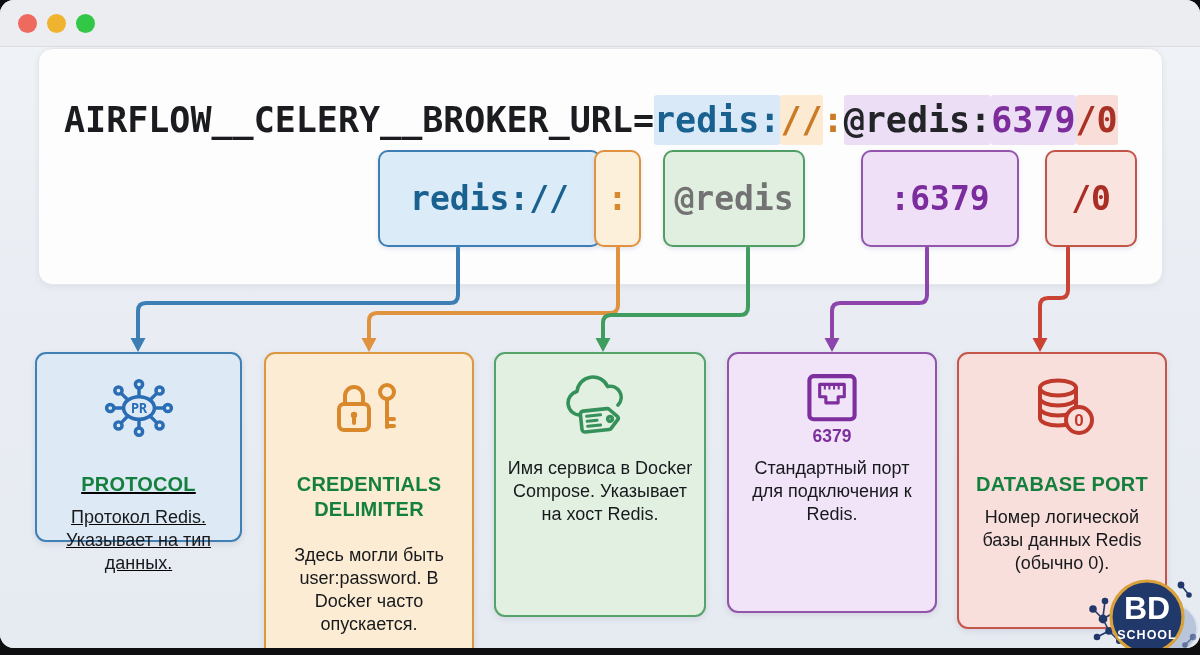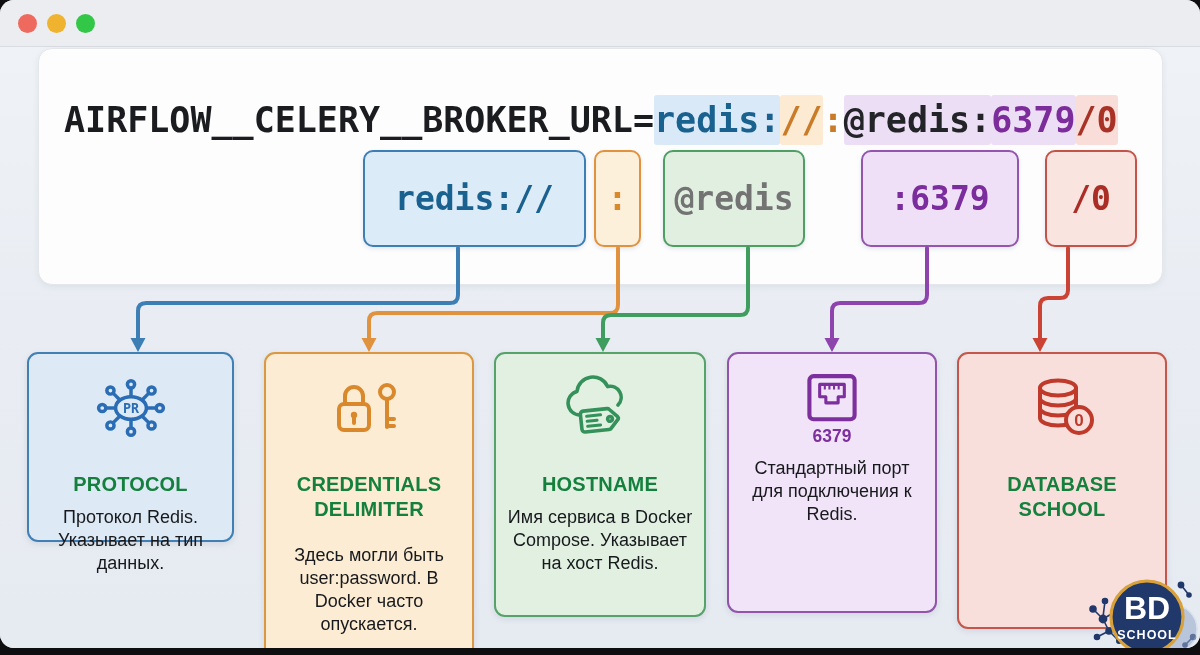--- a/index.html
+++ b/index.html
@@ -31,21 +31,21 @@
       <button class="light" style="background-color: rgb(240, 179, 47);"></button>
       <button class="light" style="background-color: rgb(51, 199, 72);"></button>
     </div>
   </div>
 
   <div class="content">
     <div class="panel"></div>
 
     <div class="url-line"><span class="url-part" style="color: rgb(27, 28, 31);">AIRFLOW__CELERY__BROKER_URL=</span><span class="url-part" style="color: rgb(25, 97, 143); background-color: rgb(217, 233, 248);">redis:</span><span class="url-part" style="color: rgb(201, 123, 39); background-color: rgb(252, 234, 210);">//</span><span class="url-part" style="color: rgb(201, 123, 39);">:</span><span class="url-part" style="color: rgb(35, 36, 39); background-color: rgb(236, 223, 245);">@redis:</span><span class="url-part" style="color: rgb(124, 45, 155); background-color: rgb(236, 223, 245);">6379</span><span class="url-part" style="color: rgb(169, 50, 38); background-color: rgb(249, 221, 216);">/0</span></div>
 
-    <div class="seg-box" style="left: 363px; width: 223px; background-color: rgb(220, 235, 248); border-color: rgb(61, 127, 181); color: rgb(25, 97, 143);">
+    <div class="seg-box" style="left: 378px; width: 223px; background-color: rgb(220, 235, 248); border-color: rgb(61, 127, 181); color: rgb(25, 97, 143);">
         <span>redis://</span>
       </div>
     <div class="seg-box" style="left: 594px; width: 47px; background-color: rgb(253, 240, 218); border-color: rgb(224, 146, 63); color: rgb(217, 136, 43);">
         <span>:</span>
       </div>
     <div class="seg-box" style="left: 663px; width: 142px; background-color: rgb(224, 239, 224); border-color: rgb(79, 158, 99); color: #737373;">
         <span>@redis</span>
       </div>
     <div class="seg-box" style="left: 861px; width: 158px; background-color: rgb(239, 224, 247); border-color: rgb(148, 85, 173); color: rgb(123, 45, 158);">
         <span>:6379</span>
@@ -60,21 +60,21 @@
         <path d="M618,201 L618,258 Q618,266 610,266 L377,266 Q369,266 369,274 L369,292" fill="none" stroke="#e0923f" stroke-width="4" stroke-linecap="round"></path>
         <polygon points="361.5,291 376.5,291 369,305" fill="#e0923f"></polygon>
         <path d="M748,201 L748,260 Q748,268 740,268 L611,268 Q603,268 603,276 L603,292" fill="none" stroke="#3f9e5f" stroke-width="4" stroke-linecap="round"></path>
         <polygon points="595.5,291 610.5,291 603,305" fill="#3f9e5f"></polygon>
         <path d="M927,201 L927,248 Q927,256 919,256 L840,256 Q832,256 832,264 L832,292" fill="none" stroke="#8e44ad" stroke-width="4" stroke-linecap="round"></path>
         <polygon points="824.5,291 839.5,291 832,305" fill="#8e44ad"></polygon>
         <path d="M1068,201 L1068,243 Q1068,251 1060,251 L1048,251 Q1040,251 1040,259 L1040,292" fill="none" stroke="#cb4335" stroke-width="4" stroke-linecap="round"></path>
         <polygon points="1032.5,291 1047.5,291 1040,305" fill="#cb4335"></polygon>
       </svg>
 
-    <div class="card" style="left: 27px; width: 207px; height: 190px; background-color: rgb(221, 234, 246); border-color: rgb(64, 128, 181);">
+    <div class="card" style="left: 35px; width: 207px; height: 190px; background-color: rgb(221, 234, 246); border-color: rgb(64, 128, 181); text-decoration: underline;">
       <div class="card-icon" style="color: rgb(42, 109, 181);">
         <svg width="74" height="74" viewBox="0 0 72 72" fill="none" stroke="currentColor" stroke-width="3.4" stroke-linecap="round">
           <ellipse cx="36" cy="36" rx="15" ry="11"></ellipse>
           <text x="36" y="41" text-anchor="middle" stroke="none" fill="currentColor" font-family="DejaVu Sans Mono,monospace" font-size="13" font-weight="bold">PR</text>
           <line x1="52" y1="36" x2="59" y2="36"></line>
             <circle cx="64" cy="36" r="3.5"></circle>
           <line x1="20" y1="36" x2="13" y2="36"></line>
             <circle cx="8" cy="36" r="3.5"></circle>
           <line x1="36" y1="48" x2="36" y2="54"></line>
             <circle cx="36" cy="59" r="3.5"></circle>
@@ -117,21 +117,20 @@
           <path d="M24,40 a12,12 0 0 1 -3,-23.6 a16,16 0 0 1 30.6,-4.8 a11,11 0 0 1 10.4,18.4"></path>
           <g transform="rotate(-6 48 44)">
             <path d="M28,34 h24 a3,3 0 0 1 2.3,1.1 l7.5,8 a2.2,2.2 0 0 1 0,2.8 l-7.5,8 a3,3 0 0 1 -2.3,1.1 h-24 a3,3 0 0 1 -3,-3 v-15 a3,3 0 0 1 3,-3 z"></path>
             <circle cx="54" cy="44.5" r="2.4"></circle>
             <line x1="31" y1="39.5" x2="45" y2="39.5" stroke-width="3"></line>
             <line x1="31" y1="44.5" x2="41" y2="44.5" stroke-width="3"></line>
             <line x1="31" y1="49.5" x2="44" y2="49.5" stroke-width="3"></line>
           </g>
         </svg>
       </div>
-      <div class="card-title">HOSTNAME</div>
       <div class="card-body">Имя сервиса в Docker Compose. Указывает на хост Redis.</div>
     </div>
 
     <div class="card" style="left: 727px; width: 210px; height: 261px; background-color: rgb(241, 227, 248); border-color: rgb(144, 85, 171);">
       <div class="card-icon" style="color: rgb(125, 47, 158);">
         <svg width="62" height="76" viewBox="0 0 60 74" fill="none" stroke="currentColor" stroke-width="4" stroke-linejoin="round">
           <rect x="8" y="6" width="44" height="42" rx="4"></rect>
           <path d="M18,14 h24 v12 h-6 v6 h-12 v-6 h-6 z" stroke-width="3"></path>
           <line x1="23" y1="14" x2="23" y2="19" stroke-width="2"></line>
           <line x1="27.5" y1="14" x2="27.5" y2="19" stroke-width="2"></line>
@@ -147,21 +146,22 @@
       <div class="card-icon" style="color: rgb(191, 58, 43);">
         <svg width="72" height="70" viewBox="0 0 72 68" fill="none" stroke="currentColor" stroke-width="4" stroke-linecap="round">
           <ellipse cx="32" cy="14" rx="18" ry="7.5"></ellipse>
           <path d="M14,14 V44 a18,7.5 0 0 0 36,0 V14"></path>
           <path d="M14,24 a18,7.5 0 0 0 36,0"></path>
           <path d="M14,34 a18,7.5 0 0 0 36,0"></path>
           <circle cx="53" cy="46" r="13" fill="#f9dfdb"></circle>
           <text x="53" y="52" text-anchor="middle" stroke="none" fill="currentColor" font-family="Liberation Sans,sans-serif" font-size="17" font-weight="bold">0</text>
         </svg>
       </div>
-      <div class="card-title">DATABASE SCHOOL</div>
+      <div class="card-title">DATABASE PORT</div>
+      <div class="card-body">Номер логической базы данных Redis (обычно 0).</div>
     </div>
 
     <div class="logo">
       <svg width="115" height="93" viewBox="0 0 115 93">
         <g stroke="#21386b" stroke-width="1.6" fill="#21386b">
           <line x1="8" y1="38" x2="18" y2="48"></line>
             <line x1="18" y1="48" x2="28" y2="42"></line>
           <line x1="18" y1="48" x2="24" y2="60"></line>
             <line x1="24" y1="60" x2="12" y2="66"></line>
           <line x1="24" y1="60" x2="34" y2="70"></line>

